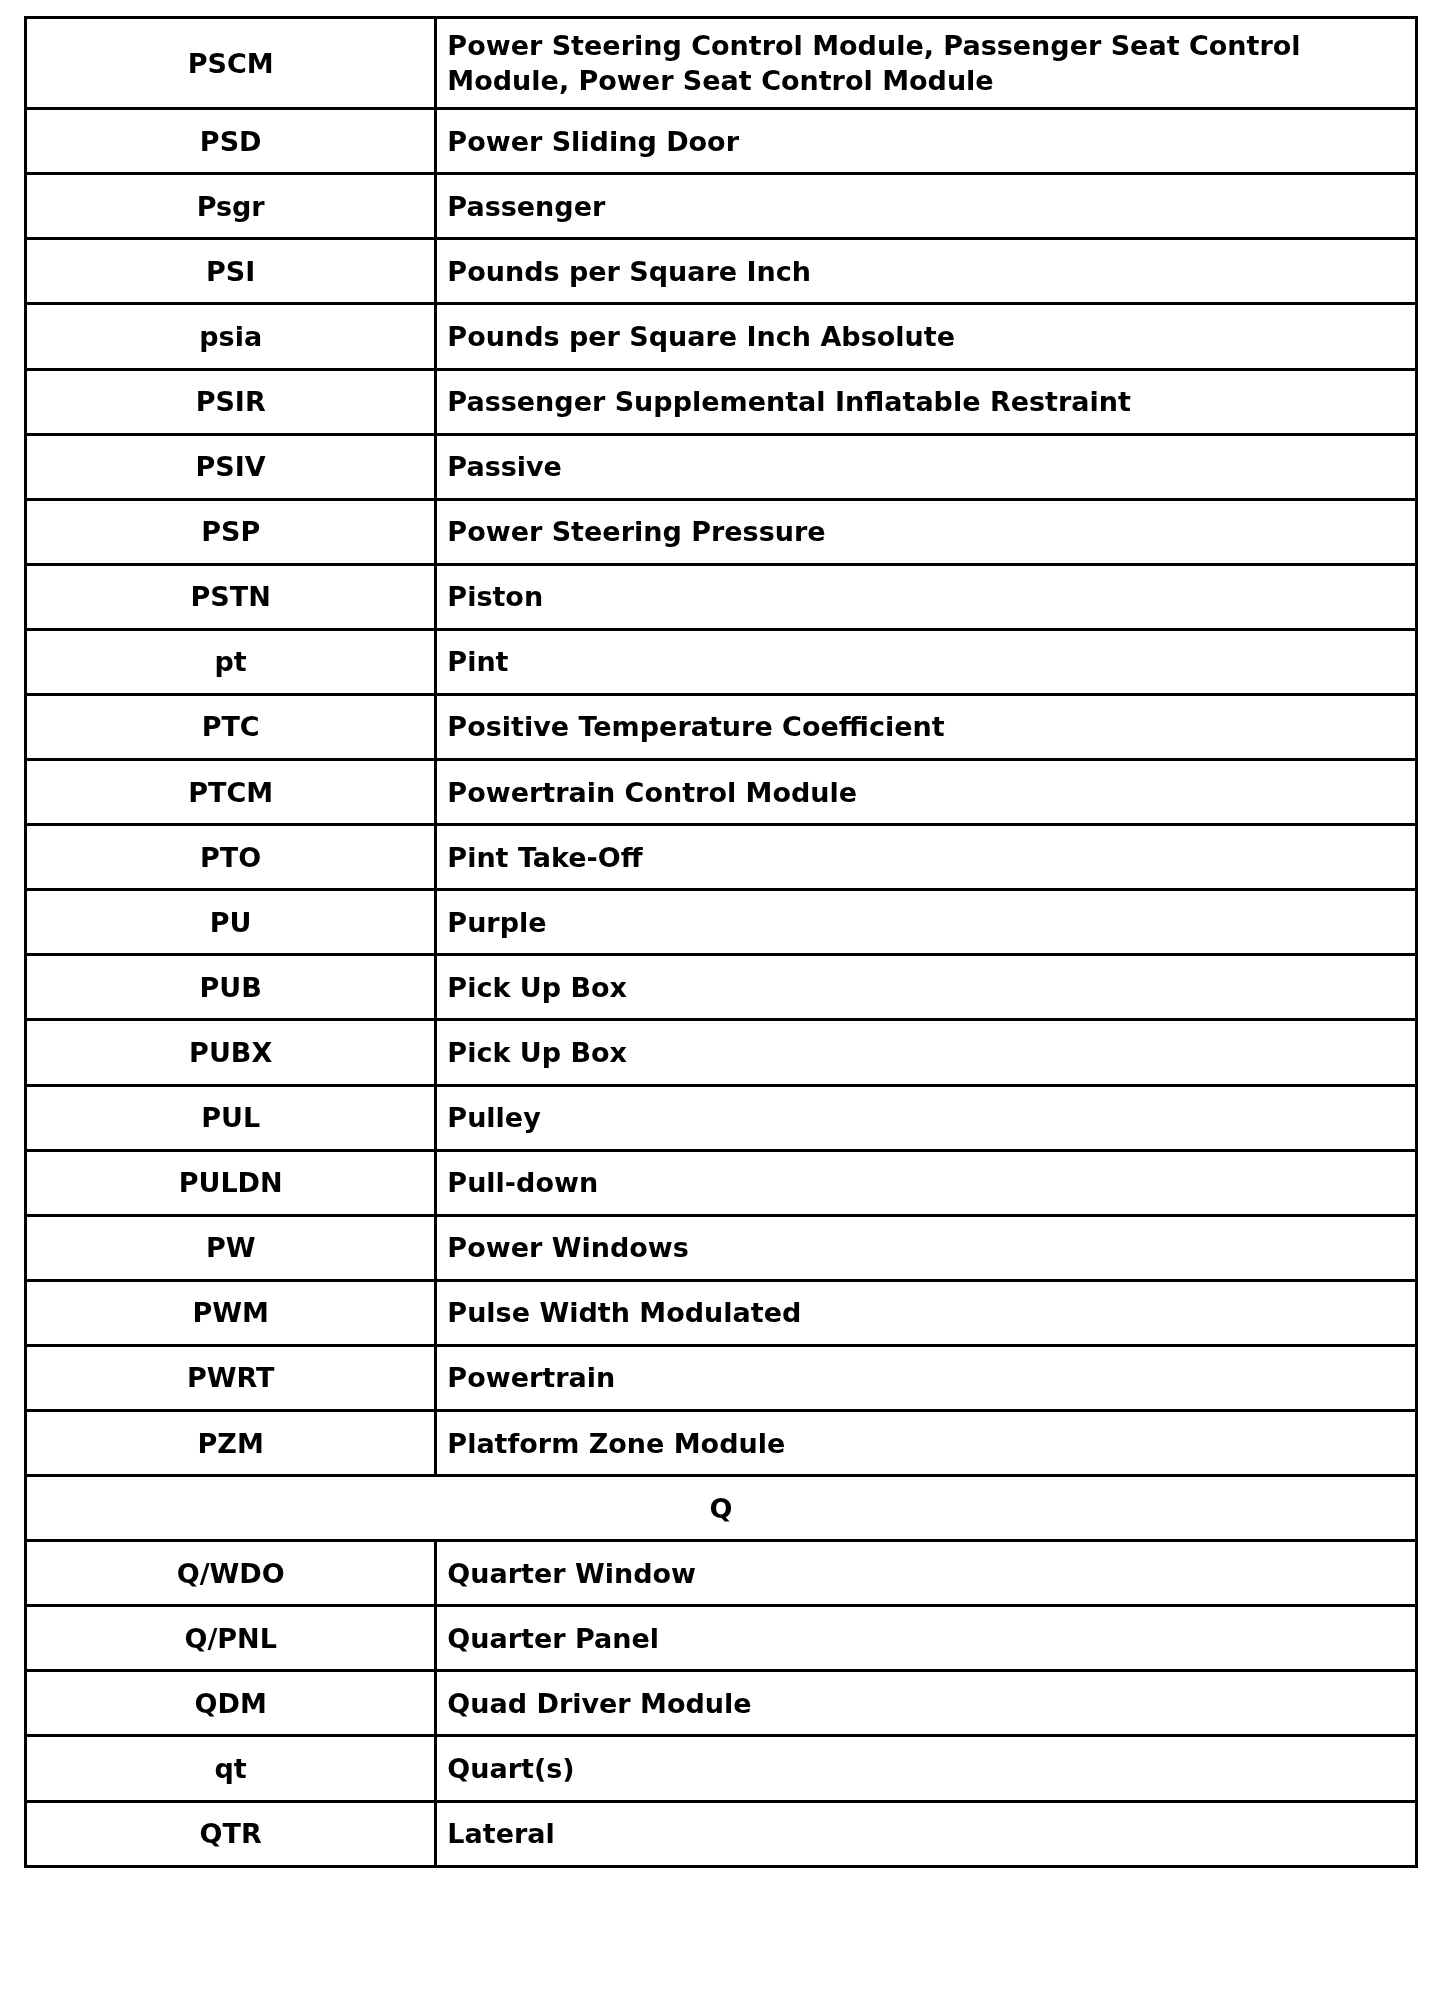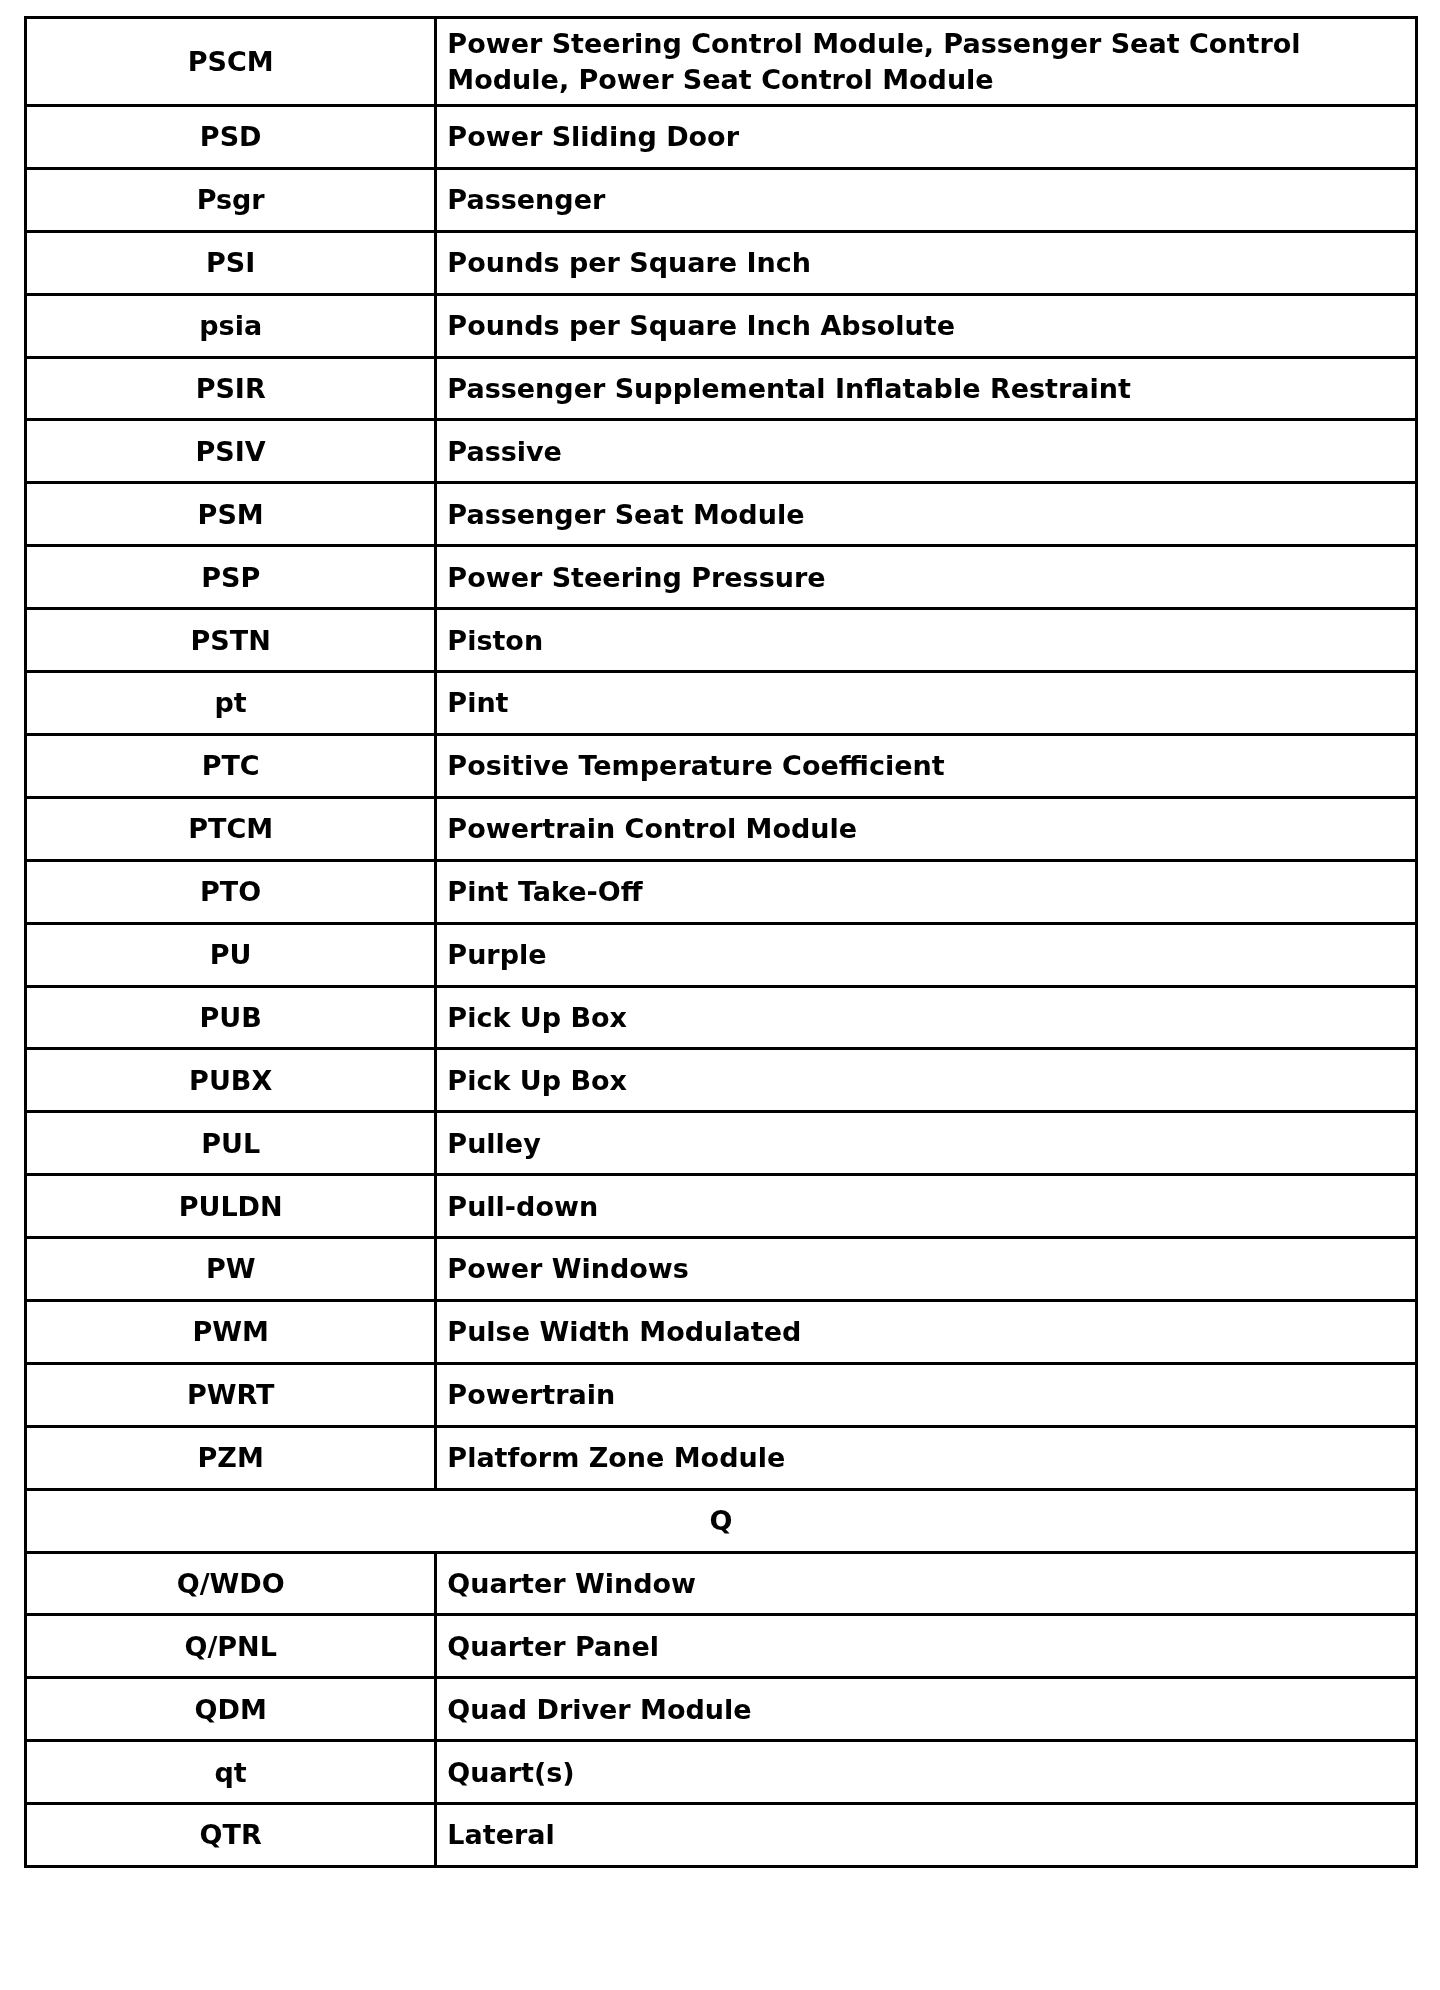--- a/index.html
+++ b/index.html
@@ -74,24 +74,20 @@
           <td class="abbr">psia</td>
           <td class="meaning">Pounds per Square Inch Absolute</td>
         </tr>
         <tr>
           <td class="abbr">PSIR</td>
           <td class="meaning">Passenger Supplemental Inflatable Restraint</td>
         </tr>
         <tr>
           <td class="abbr">PSIV</td>
           <td class="meaning">Passive</td>
-        </tr>
-        <tr>
-          <td class="abbr">PSM</td>
-          <td class="meaning">Passenger Seat Module</td>
         </tr>
         <tr>
           <td class="abbr">PSP</td>
           <td class="meaning">Power Steering Pressure</td>
         </tr>
         <tr>
           <td class="abbr">PSTN</td>
           <td class="meaning">Piston</td>
         </tr>
         <tr>

